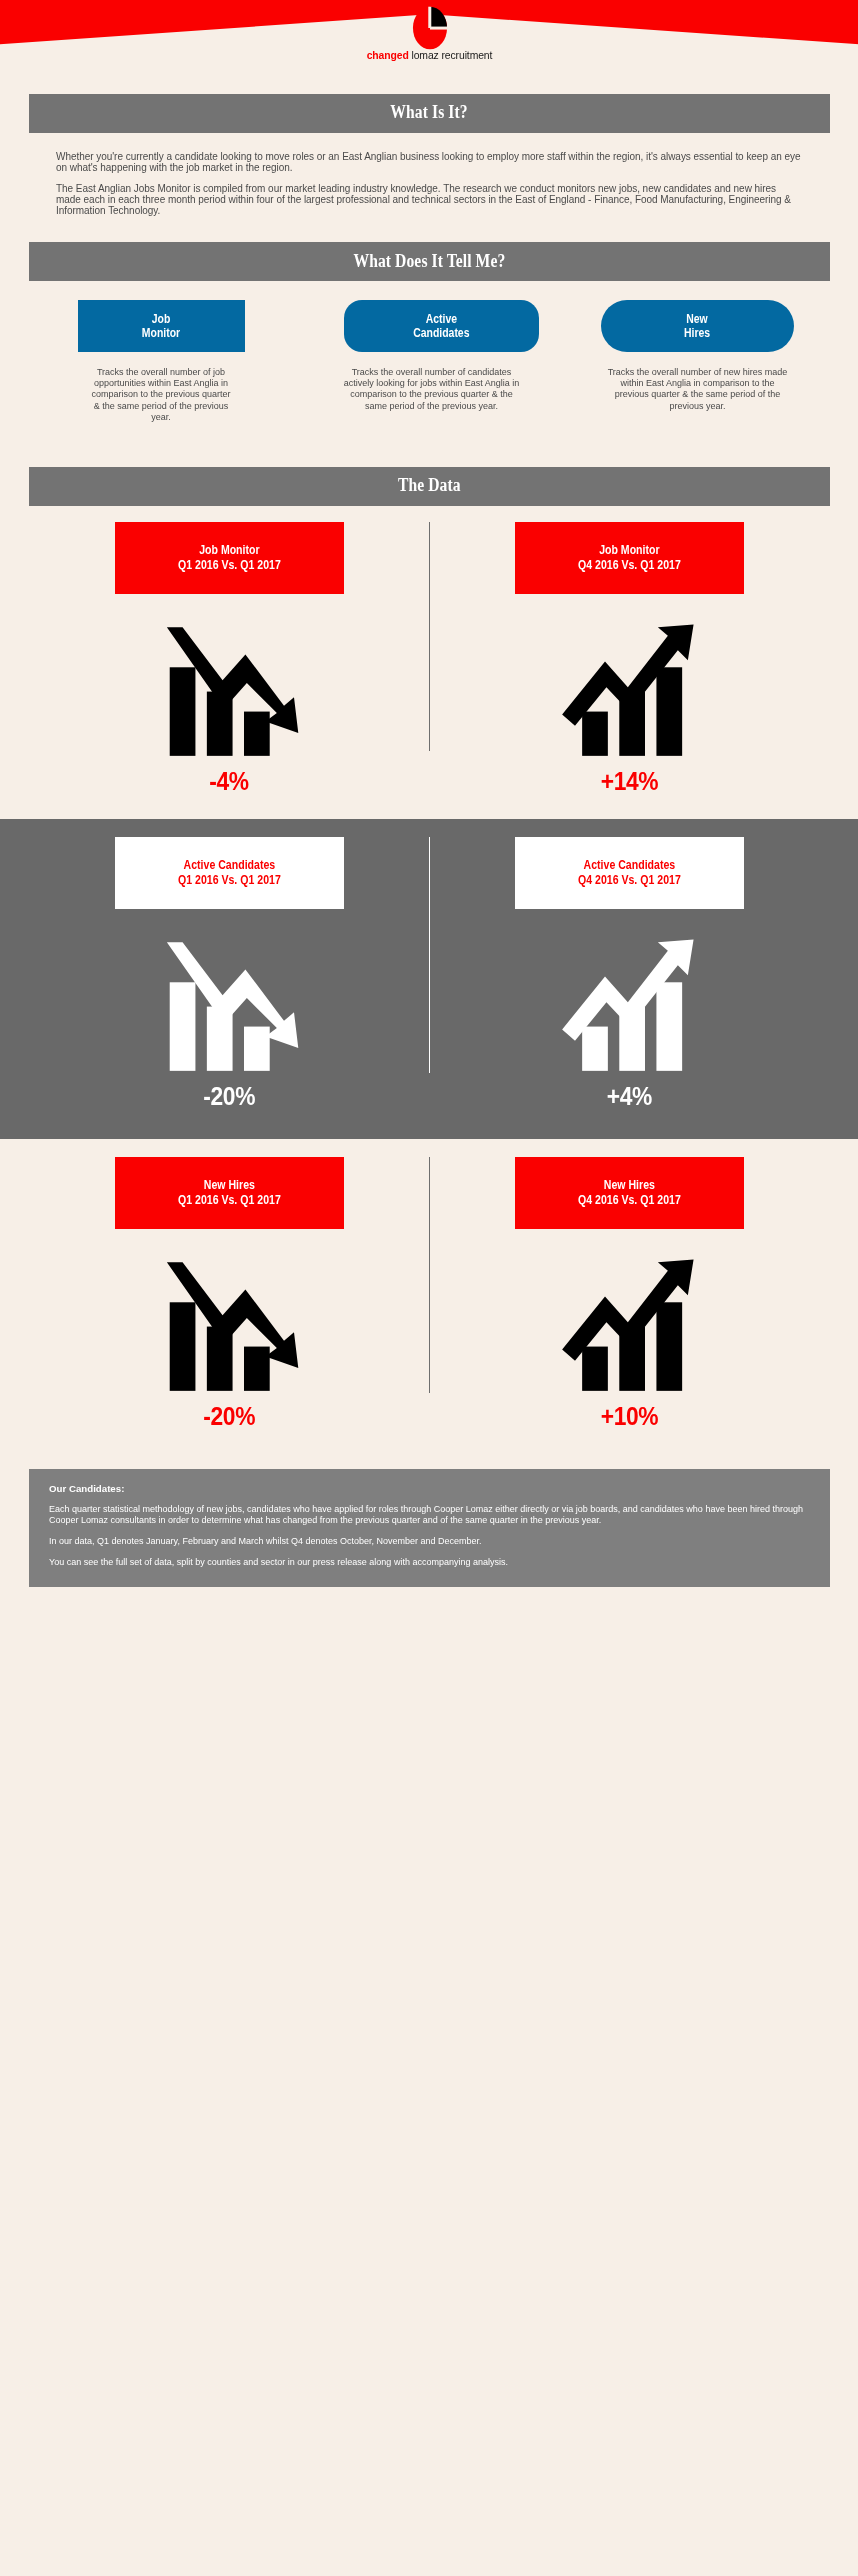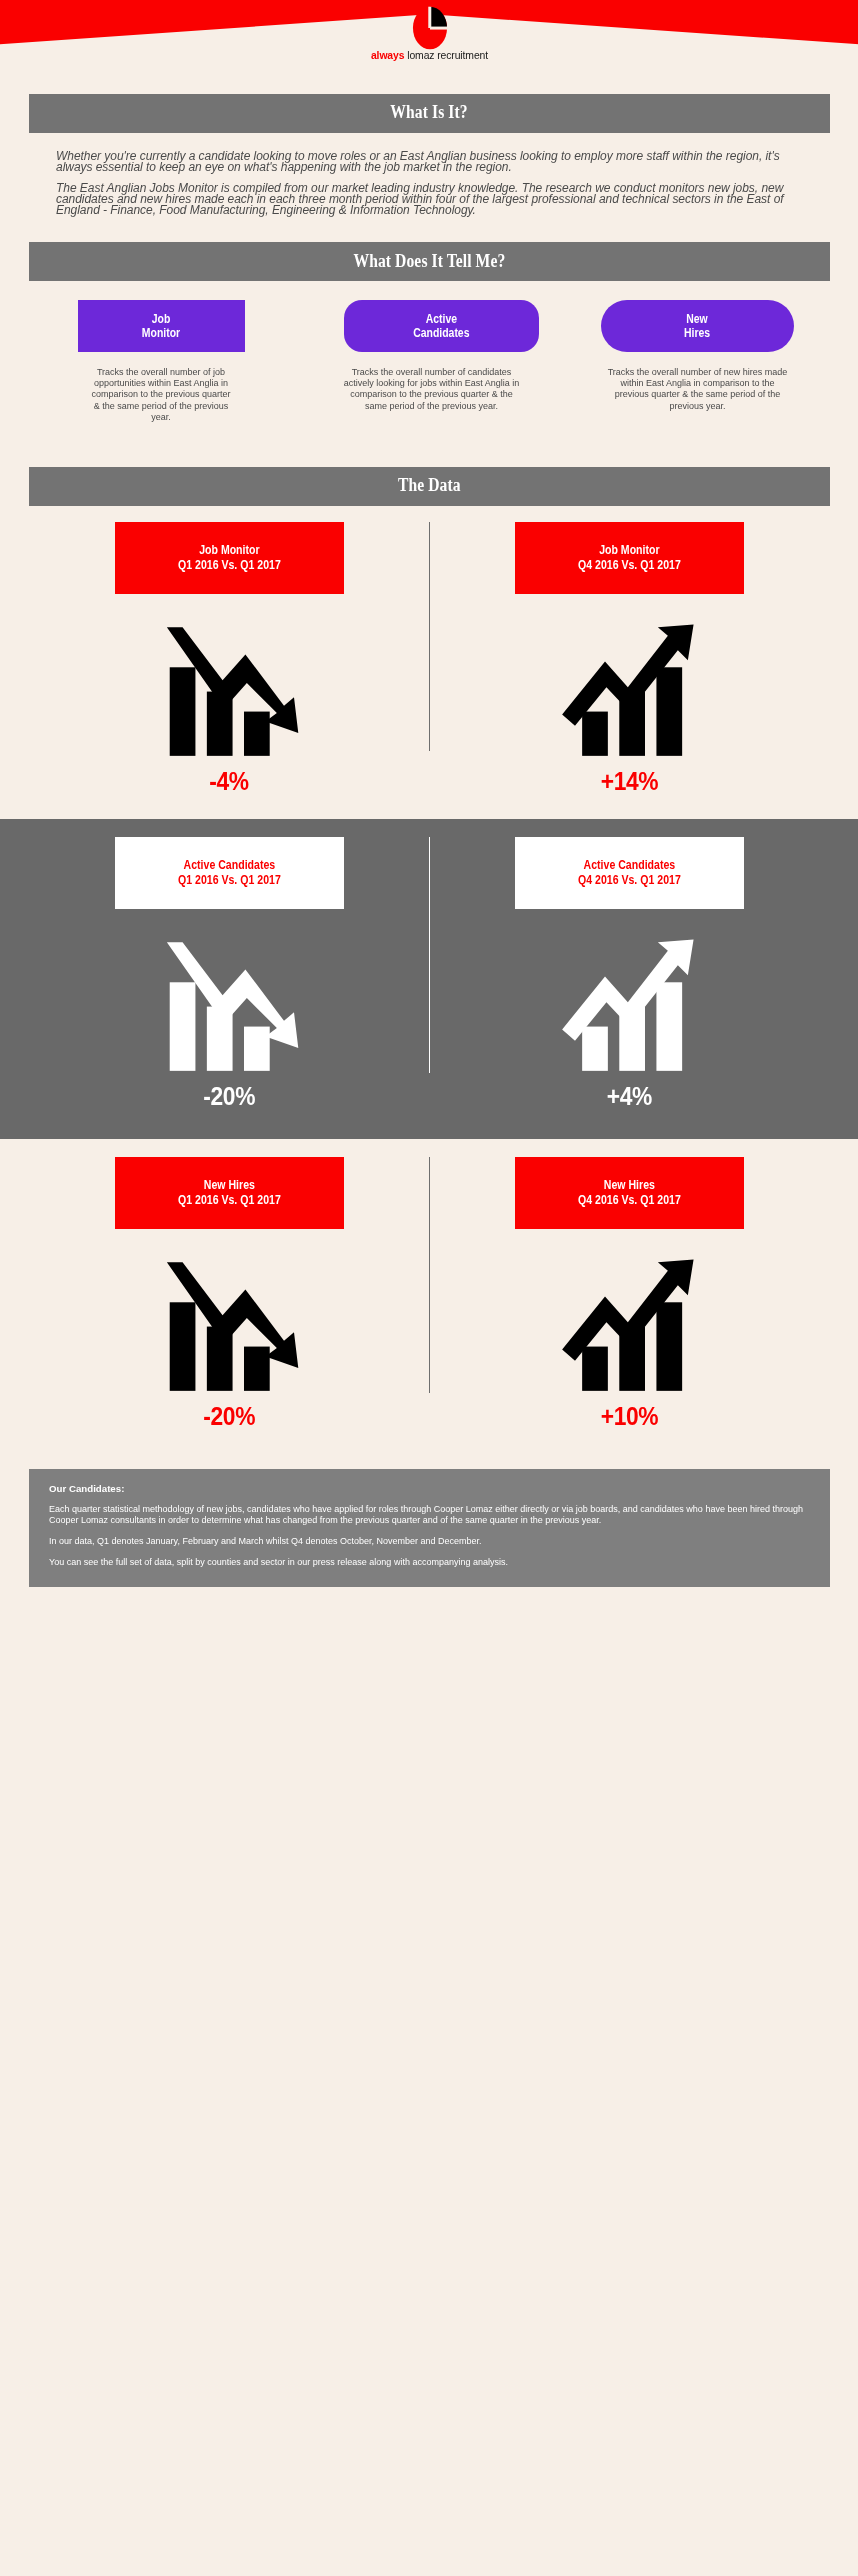--- a/index.html
+++ b/index.html
@@ -86,38 +86,37 @@
     letter-spacing: 0.1px;
     transform: scaleX(0.84);
     display: inline-block;
   }
 
   
   .copy {
     width: 747px;
     margin: 0 auto;
     color: #4a4a4a;
-    font-size: 12px;
+    font-size: 10px;
     line-height: 11px;
     letter-spacing: -0.04px;
-    font-style: italic;
   }
   .copy p + p { margin-top: 10px; }
 
   
   .tell-grid {
     width: 758px;
     margin: 0 auto;
     display: flex;
     justify-content: space-between;
   }
   .tell-col { width: 222px; }
   .tell-card {
     height: 52px;
-    background: #6d28d9;
+    background: #0369a1;
     display: flex;
     align-items: center;
     justify-content: center;
     text-align: center;
   }
   .tell-card-label {
     color: #ffffff;
     font-size: 12px;
     line-height: 14.3px;
     font-weight: 700;
@@ -228,21 +227,21 @@
       <polygon points="0,98 0,62 600,20 1200,62 1200,98" fill="#f7efe7"></polygon>
     </svg>
     <div class="logo-wrap">
       <svg class="logo-mark" width="40" height="44" viewBox="0 0 56 62">
         <ellipse cx="28" cy="31" rx="24" ry="30" fill="#fa0000"></ellipse>
         <path d="M28 31 L28 1 A24 30 0 0 1 52 31 Z" fill="#000000"></path>
         <rect x="25.6" y="1" width="4.2" height="30" fill="#f7efe7"></rect>
         <rect x="28" y="29" width="24" height="4.2" fill="#f7efe7"></rect>
       </svg>
       <div class="logo-text">
-        <span class="cooper">always</span><span class="rest"> lomaz recruitment</span>
+        <span class="cooper">changed</span><span class="rest"> lomaz recruitment</span>
       </div>
     </div>
   </div>
 
 
   <div style="height:23.6px"></div>
   <div class="band">
     <span class="band-text">What Is It?</span>
   </div>
   <div style="height:18px"></div>

